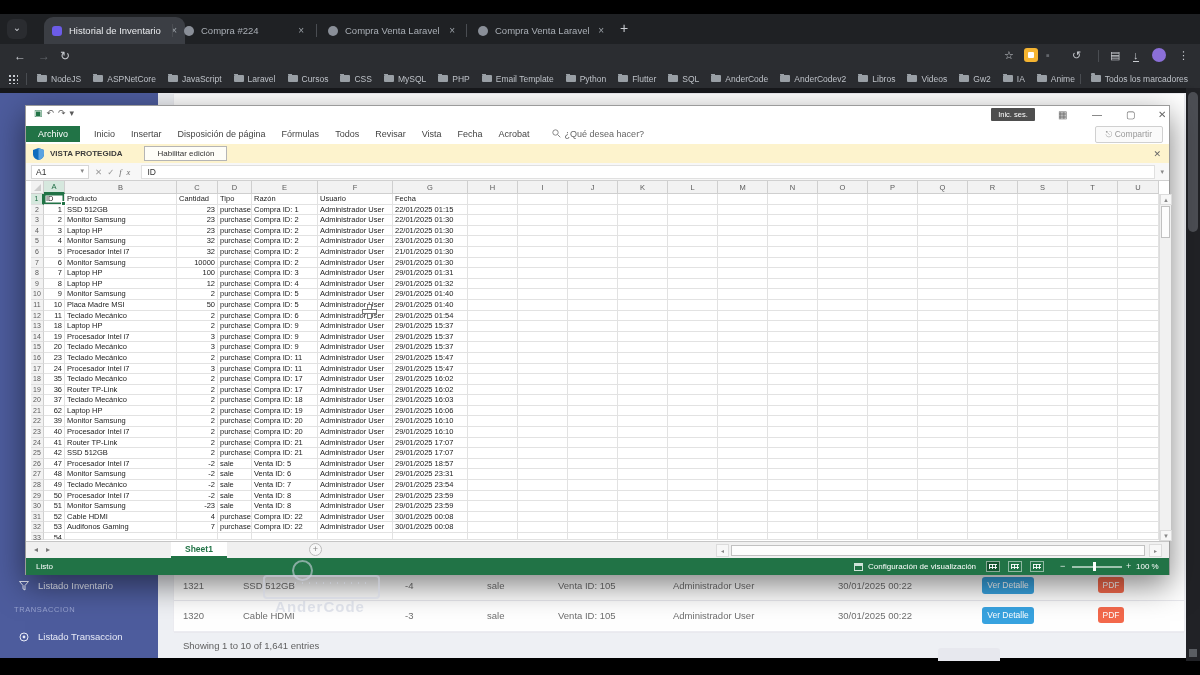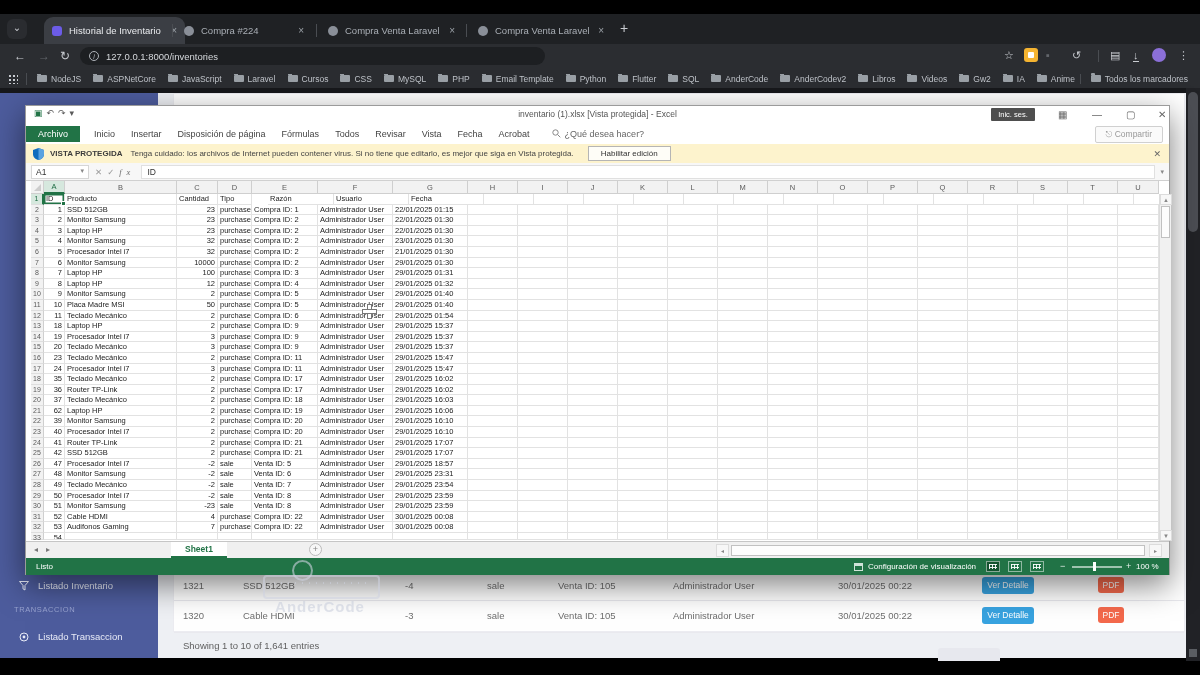--- a/index.html
+++ b/index.html
@@ -170,24 +170,20 @@
         <span class="x">×</span>
       </div>
       <div class="tabdiv" style="left: 466px;"></div>
     </div>
   <div class="abs" id="newtab">+</div>
 
   <div class="abs" id="toolbar"></div>
   <div class="abs navic" style="left:14px;">←</div>
   <div class="abs navic dim" style="left:38px;">→</div>
   <div class="abs navic" style="left:60px;">↻</div>
-  <div class="abs" id="urlpill">
-    <span id="urlinfo">i</span>
-    <span id="urltext">127.0.0.1:8000/inventories</span>
-  </div>
   <div class="abs tbicon" style="left:1004px;">☆</div>
   <div class="abs" id="ext-icon">
       <i></i>
     </div>
   <div class="abs tbicon dim" style="left:1046px;color:#63666b;">▪</div>
   <div class="abs tbicon" style="left:1072px;">↺</div>
   <div class="abs vdiv" style="left:1098px;"></div>
   <div class="abs tbicon" style="left:1110px;">▤</div>
   <div class="abs tbicon" id="dl-icon" style="left:1133px;"><span>↓</span></div>
   <div class="abs" id="avatar"></div>
@@ -328,21 +324,20 @@
   <div class="abs" id="showing">Showing 1 to 10 of 1,641 entries</div>
   <div class="abs" id="pag-stub"></div>
   <div class="abs" id="pagescroll">
     <div class="thumb"></div>
     <div class="corner"></div>
   </div>
 
   <div class="abs" id="excel">
     <div id="xl-title">
       <span id="xl-qat"><span class="sv">▣</span><span>↶</span><span>↷</span><span>▾</span></span>
-      <span id="xl-titletext">inventario (1).xlsx  [Vista protegida] - Excel</span>
       <span id="xl-signin">Inic. ses.</span>
       <span class="xl-winctl" style="left:1032px;">▦</span>
       <span class="xl-winctl" style="left:1066px;">—</span>
       <span class="xl-winctl" style="left:1100px;">▢</span>
       <span class="xl-winctl" style="left:1132px;">✕</span>
     </div>
 
     <div id="xl-menubar">
       <span id="menus-holder" style="display:flex;align-items:center;">
           <span id="xl-archivo">Archivo</span>
@@ -365,21 +360,20 @@
       </span>
       <span id="xl-share">⎋ <span style="display:inline;">Compartir</span></span>
     </div>
 
     <div id="xl-banner">
       <svg class="icon-svg" width="11" height="12" viewBox="0 0 11 12" style="margin-left:7px;">
           <path d="M5.5 0 L11 2 V6 C11 9.5 8.5 11.3 5.5 12 C2.5 11.3 0 9.5 0 6 V2 Z" fill="#0f6cbd"></path>
           <path d="M5.5 0 L11 2 V6 C11 9.5 8.5 11.3 5.5 12 Z" fill="#5aa2e0"></path>
         </svg>
       <span id="pv-label">VISTA PROTEGIDA</span>
-      <span>Tenga cuidado: los archivos de Internet pueden contener virus. Si no tiene que editarlo, es mejor que siga en Vista protegida.</span>
       <span id="pv-btn">Habilitar edición</span>
       <span id="pv-close">✕</span>
     </div>
 
     <div id="xl-fbar">
       <span id="xl-namebox">
           <span>A1</span>
           <span class="dd">▾</span>
         </span>
       <span id="xl-fxbtns">✕<span>✓</span><span class="fx">fx</span></span>
@@ -411,21 +405,21 @@
           <div class="xh" style="width: 50px;">S</div>
           <div class="xh" style="width: 50px;">T</div>
           <div class="xh" style="width: 41px;">U</div>
         </div>
         <div class="xrow">
           <div class="xg sel" style="width: 13px;">1</div>
           <div class="xc a1" style="width: 21px;">ID</div>
           <div class="xc" style="width: 112px;">Producto</div>
           <div class="xc" style="width: 41px;">Cantidad</div>
           <div class="xc" style="width: 34px;">Tipo</div>
-          <div class="xc" style="width: 66px; margin-left: 16px;">Razón</div>
+          <div class="xc" style="width: 66px;">Razón</div>
           <div class="xc" style="width: 75px;">Usuario</div>
           <div class="xc" style="width: 75px;">Fecha</div>
           <div class="xc" style="width: 50px;"></div>
           <div class="xc" style="width: 50px;"></div>
           <div class="xc" style="width: 50px;"></div>
           <div class="xc" style="width: 50px;"></div>
           <div class="xc" style="width: 50px;"></div>
           <div class="xc" style="width: 50px;"></div>
           <div class="xc" style="width: 50px;"></div>
           <div class="xc" style="width: 50px;"></div>

